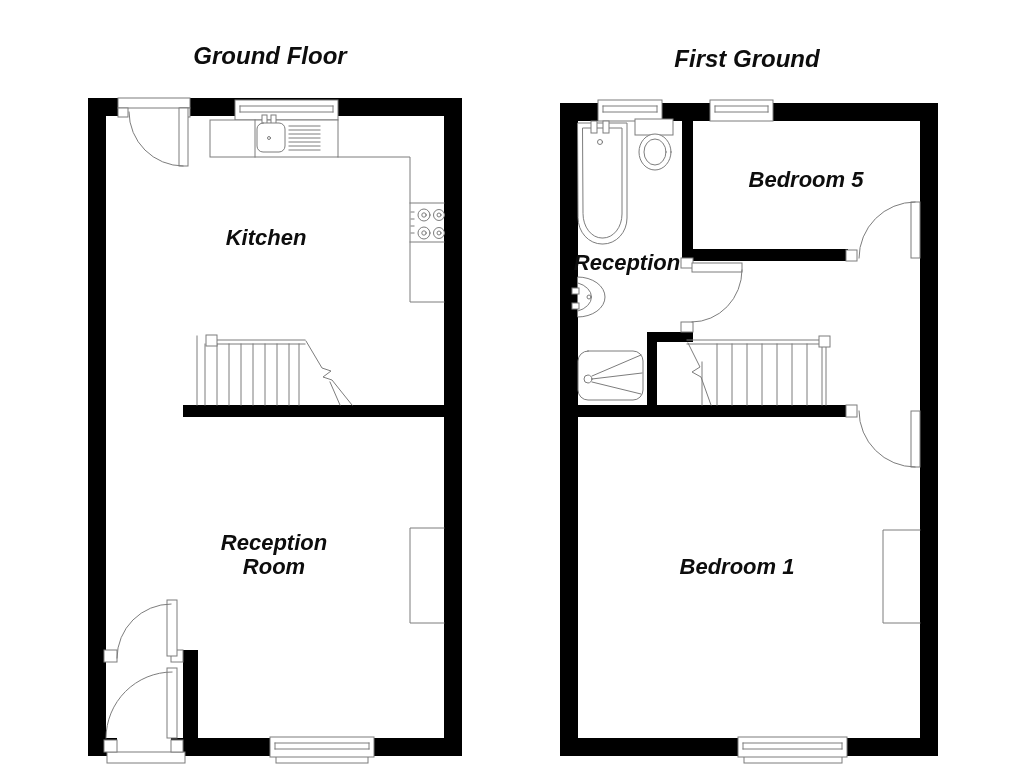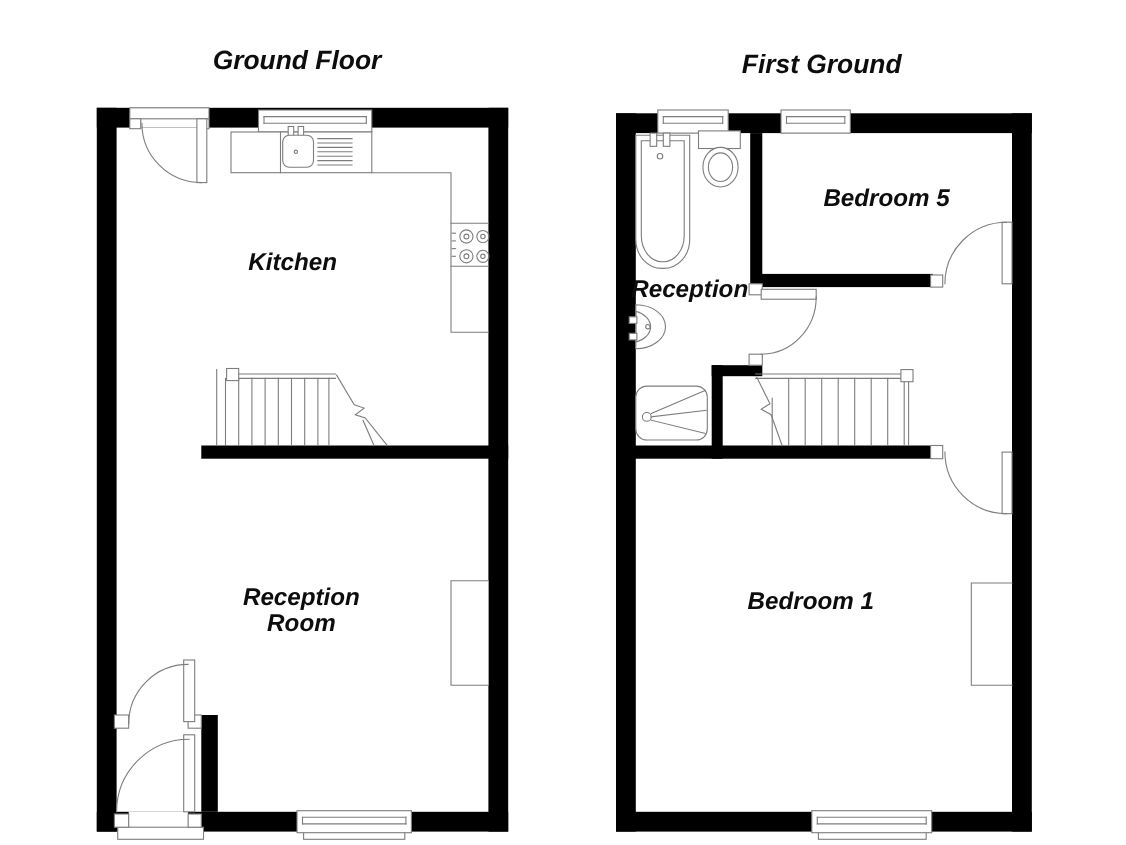--- a/index.html
+++ b/index.html
@@ -252,15 +252,15 @@
   <div class="lbl title" style="left:747px;top:59px">First Ground</div>
 
   <div class="lbl" style="left:266px;top:238px">Kitchen</div>
   <div class="lbl" style="left:274px;top:555px">
     <span style="display:block">Reception</span>
     <span style="display:block">Room</span>
   </div>
 
   <div class="lbl" style="left:627px;top:263px">Reception</div>
   <div class="lbl" style="left:806px;top:180px">Bedroom 5</div>
-  <div class="lbl" style="left:737px;top:547px">Bedroom 1</div>
+  <div class="lbl" style="left:737px;top:567px">Bedroom 1</div>
 
 </div>
 
 </body></html>

